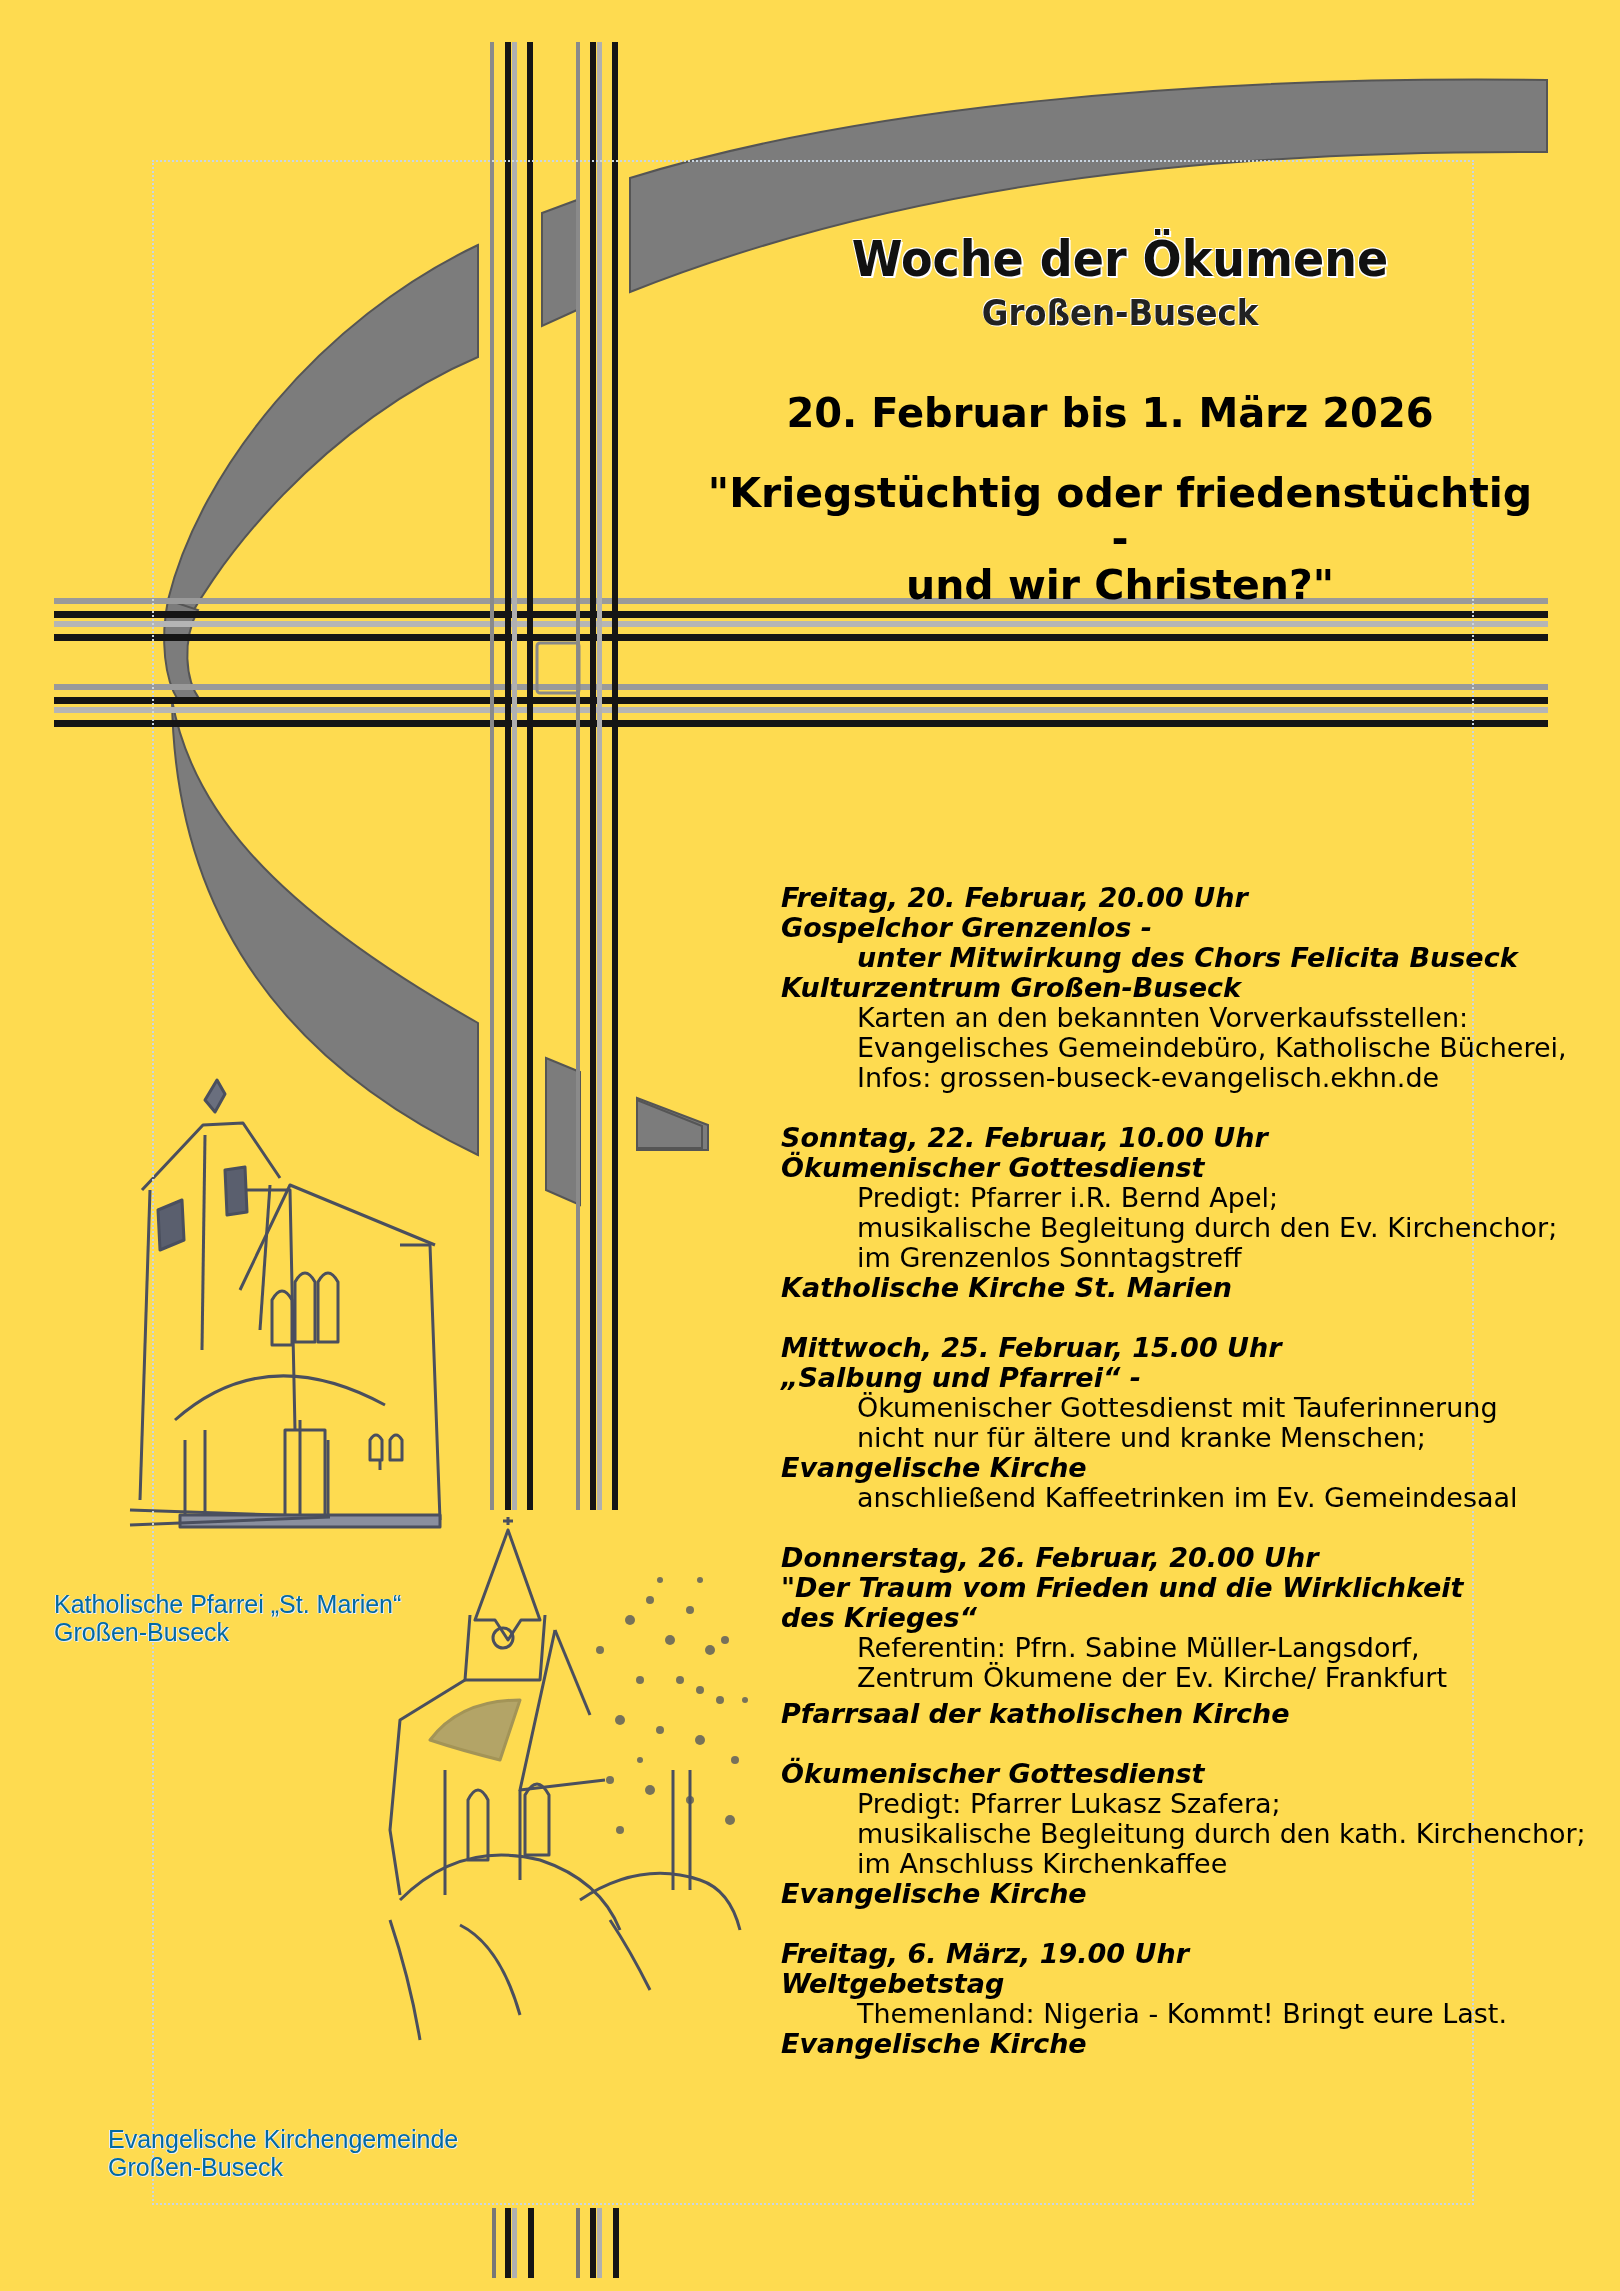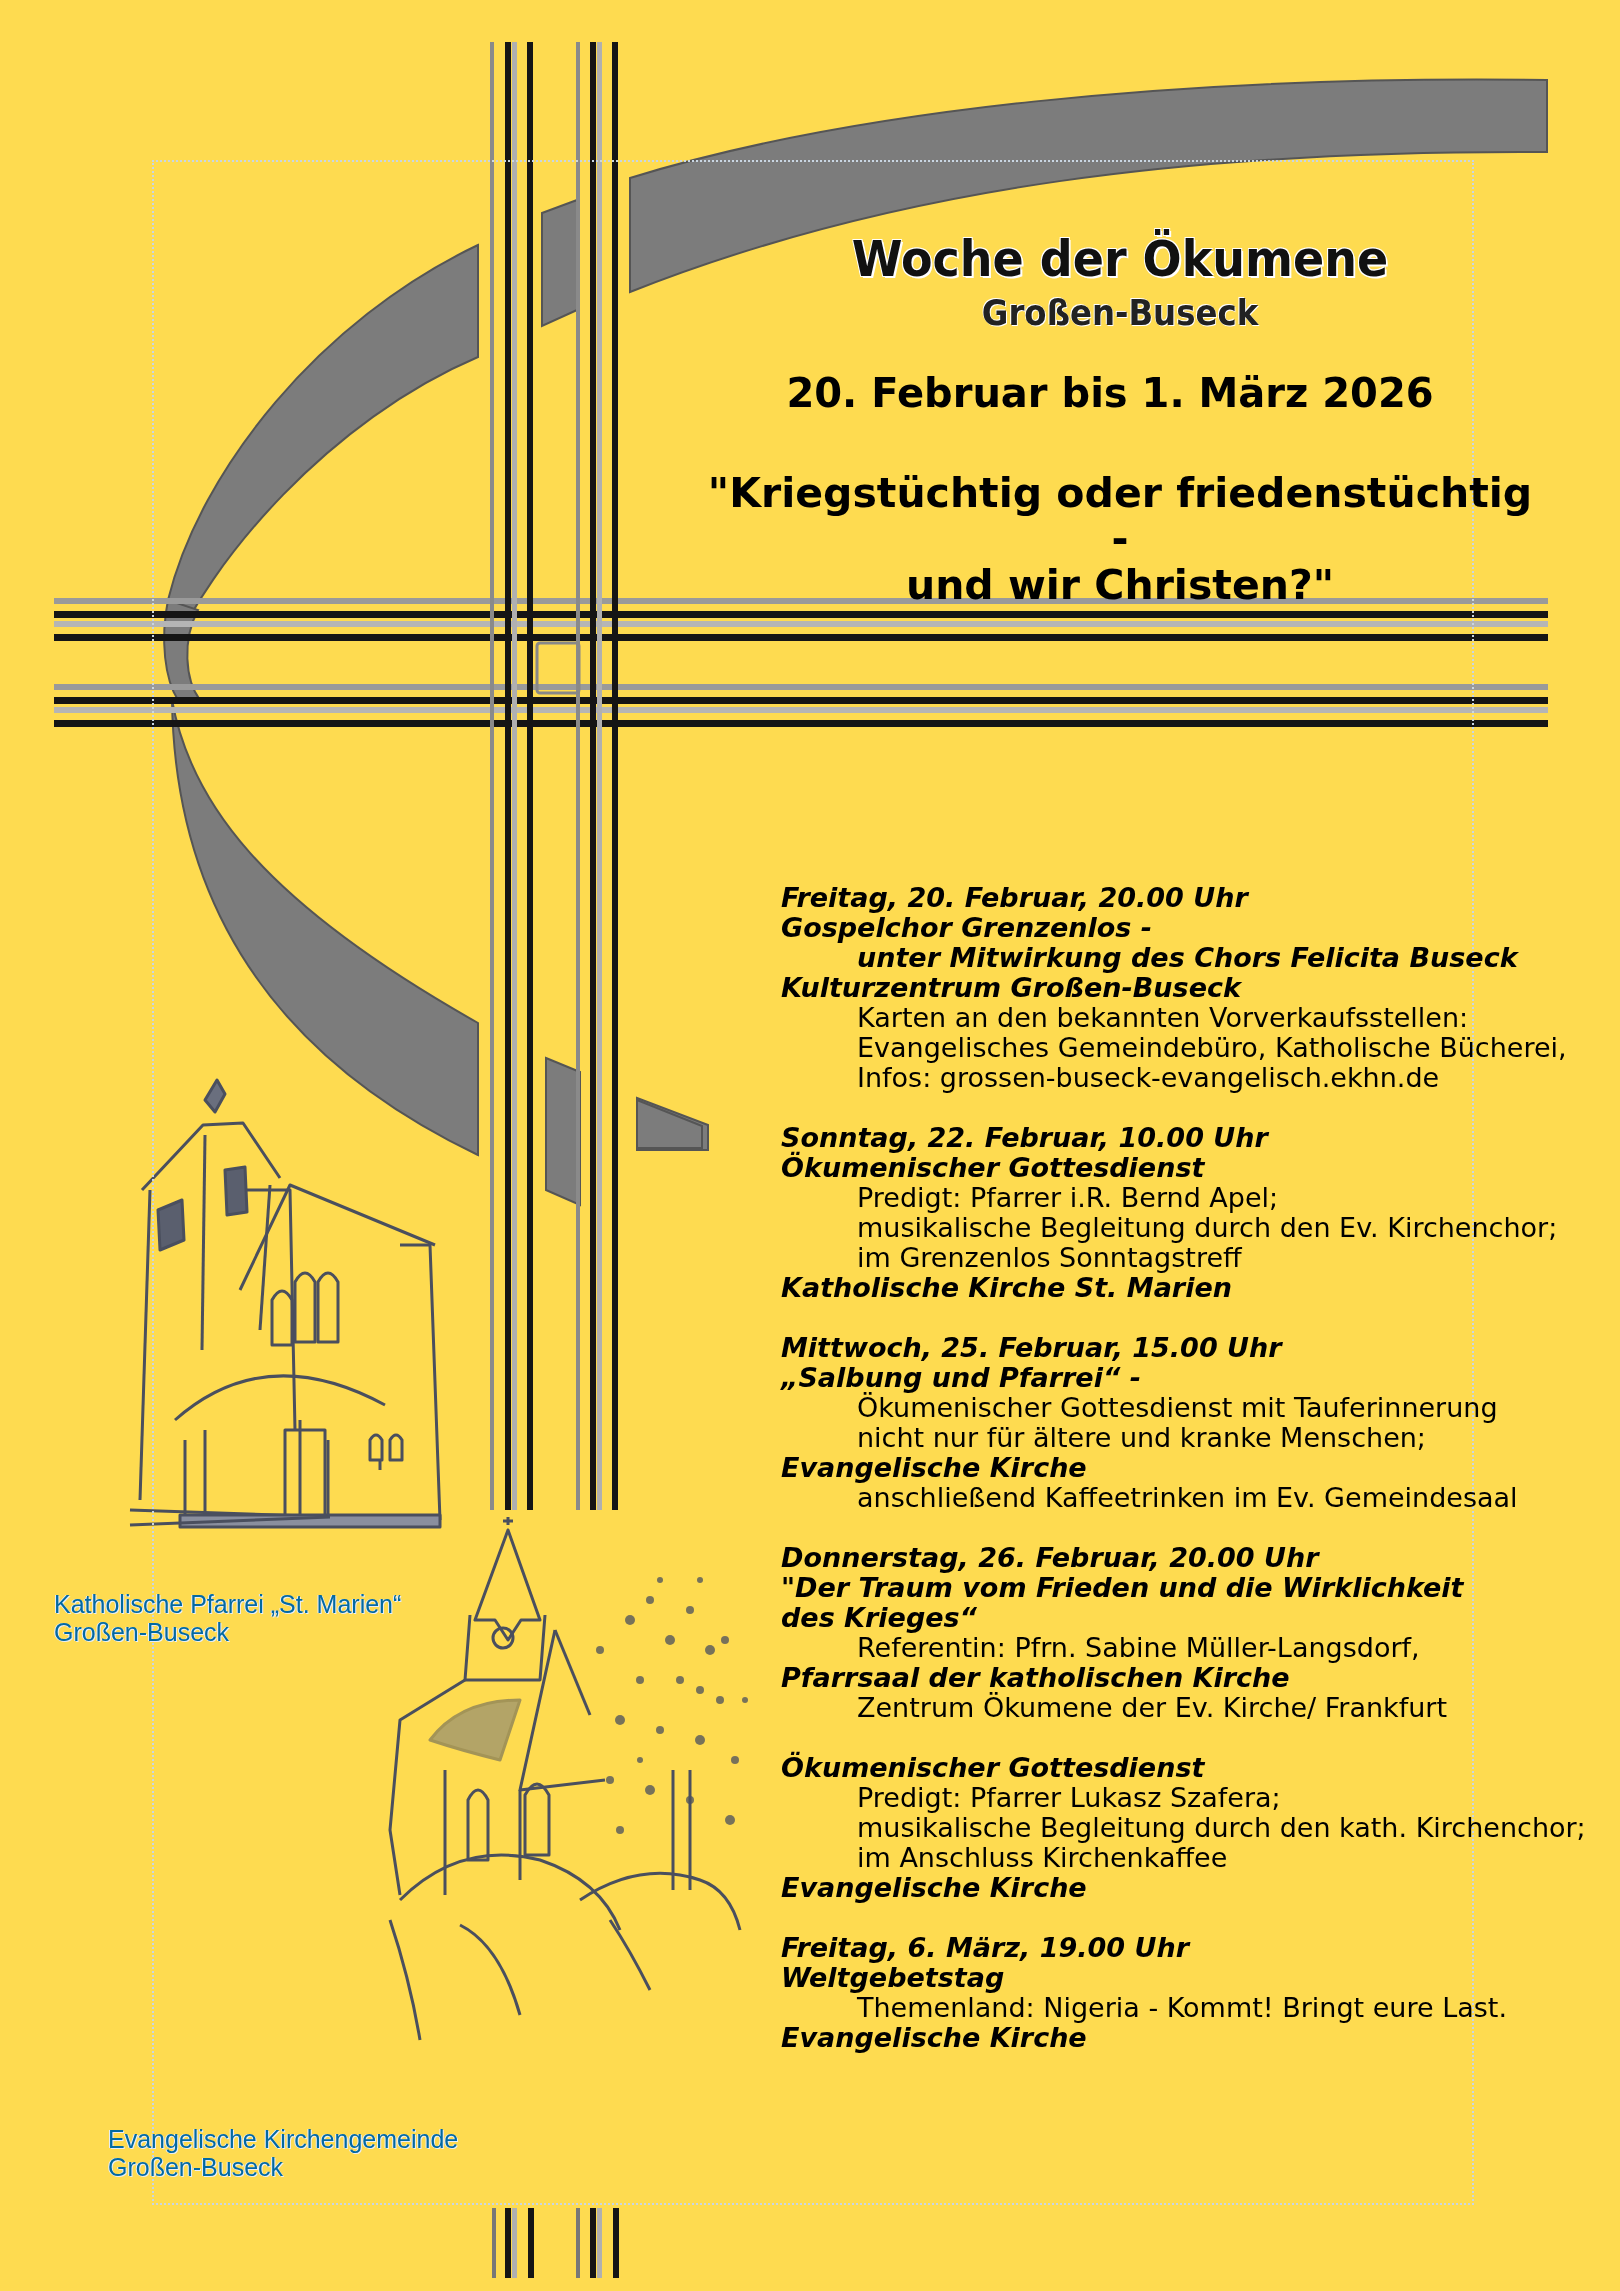--- a/index.html
+++ b/index.html
@@ -24,21 +24,21 @@
       text-shadow: 2px 2px 0 #fff, -1px -1px 0 #fff, 1px -1px 0 #fff, -1px 1px 0 #fff;
       transform: scaleX(0.92);
     }
     .title-sub {
       left: 740px; top: 292px; width: 760px; text-align: center;
       font-weight: bold; font-size: 36px; color: #222;
       text-shadow: 1px 1px 0 #fff, -1px -1px 0 #fff;
       transform: scaleX(0.9);
     }
     .date-range {
-      left: 720px; top: 370px; width: 780px; text-align: center;
+      left: 720px; top: 390px; width: 780px; text-align: center;
       font-weight: bold; font-size: 40px; color: #000;
     }
     .motto {
       left: 700px; top: 470px; width: 840px; text-align: center;
       font-weight: bold; font-size: 41px; line-height: 46px; color: #000;
     }
 
     .events {
       left: 781px; top: 883px; width: 830px;
       font-size: 27px; line-height: 30px; color: #000;
@@ -228,22 +228,22 @@
     <div class="line indent">nicht nur für ältere und kranke Menschen;</div>
     <div class="line bold">Evangelische Kirche</div>
     <div class="line indent">anschließend Kaffeetrinken im Ev. Gemeindesaal</div>
   </div>
 
   <div class="event">
     <div class="line bold">Donnerstag, 26. Februar, 20.00 Uhr</div>
     <div class="line bold">"Der Traum vom Frieden und die Wirklichkeit</div>
     <div class="line bold">des Krieges“</div>
     <div class="line indent">Referentin: Pfrn. Sabine Müller-Langsdorf,</div>
+    <div class="line indent" style="margin-bottom:6px">Zentrum Ökumene der Ev. Kirche/ Frankfurt</div>
     <div class="line bold">Pfarrsaal der katholischen Kirche</div>
-    <div class="line indent" style="margin-bottom:6px">Zentrum Ökumene der Ev. Kirche/ Frankfurt</div>
   </div>
 
   <div class="event">
     <div class="line bold">Ökumenischer Gottesdienst</div>
     <div class="line indent">Predigt: Pfarrer Lukasz Szafera;</div>
     <div class="line indent">musikalische Begleitung durch den kath. Kirchenchor;</div>
     <div class="line indent">im Anschluss Kirchenkaffee</div>
     <div class="line bold">Evangelische Kirche</div>
   </div>
 

